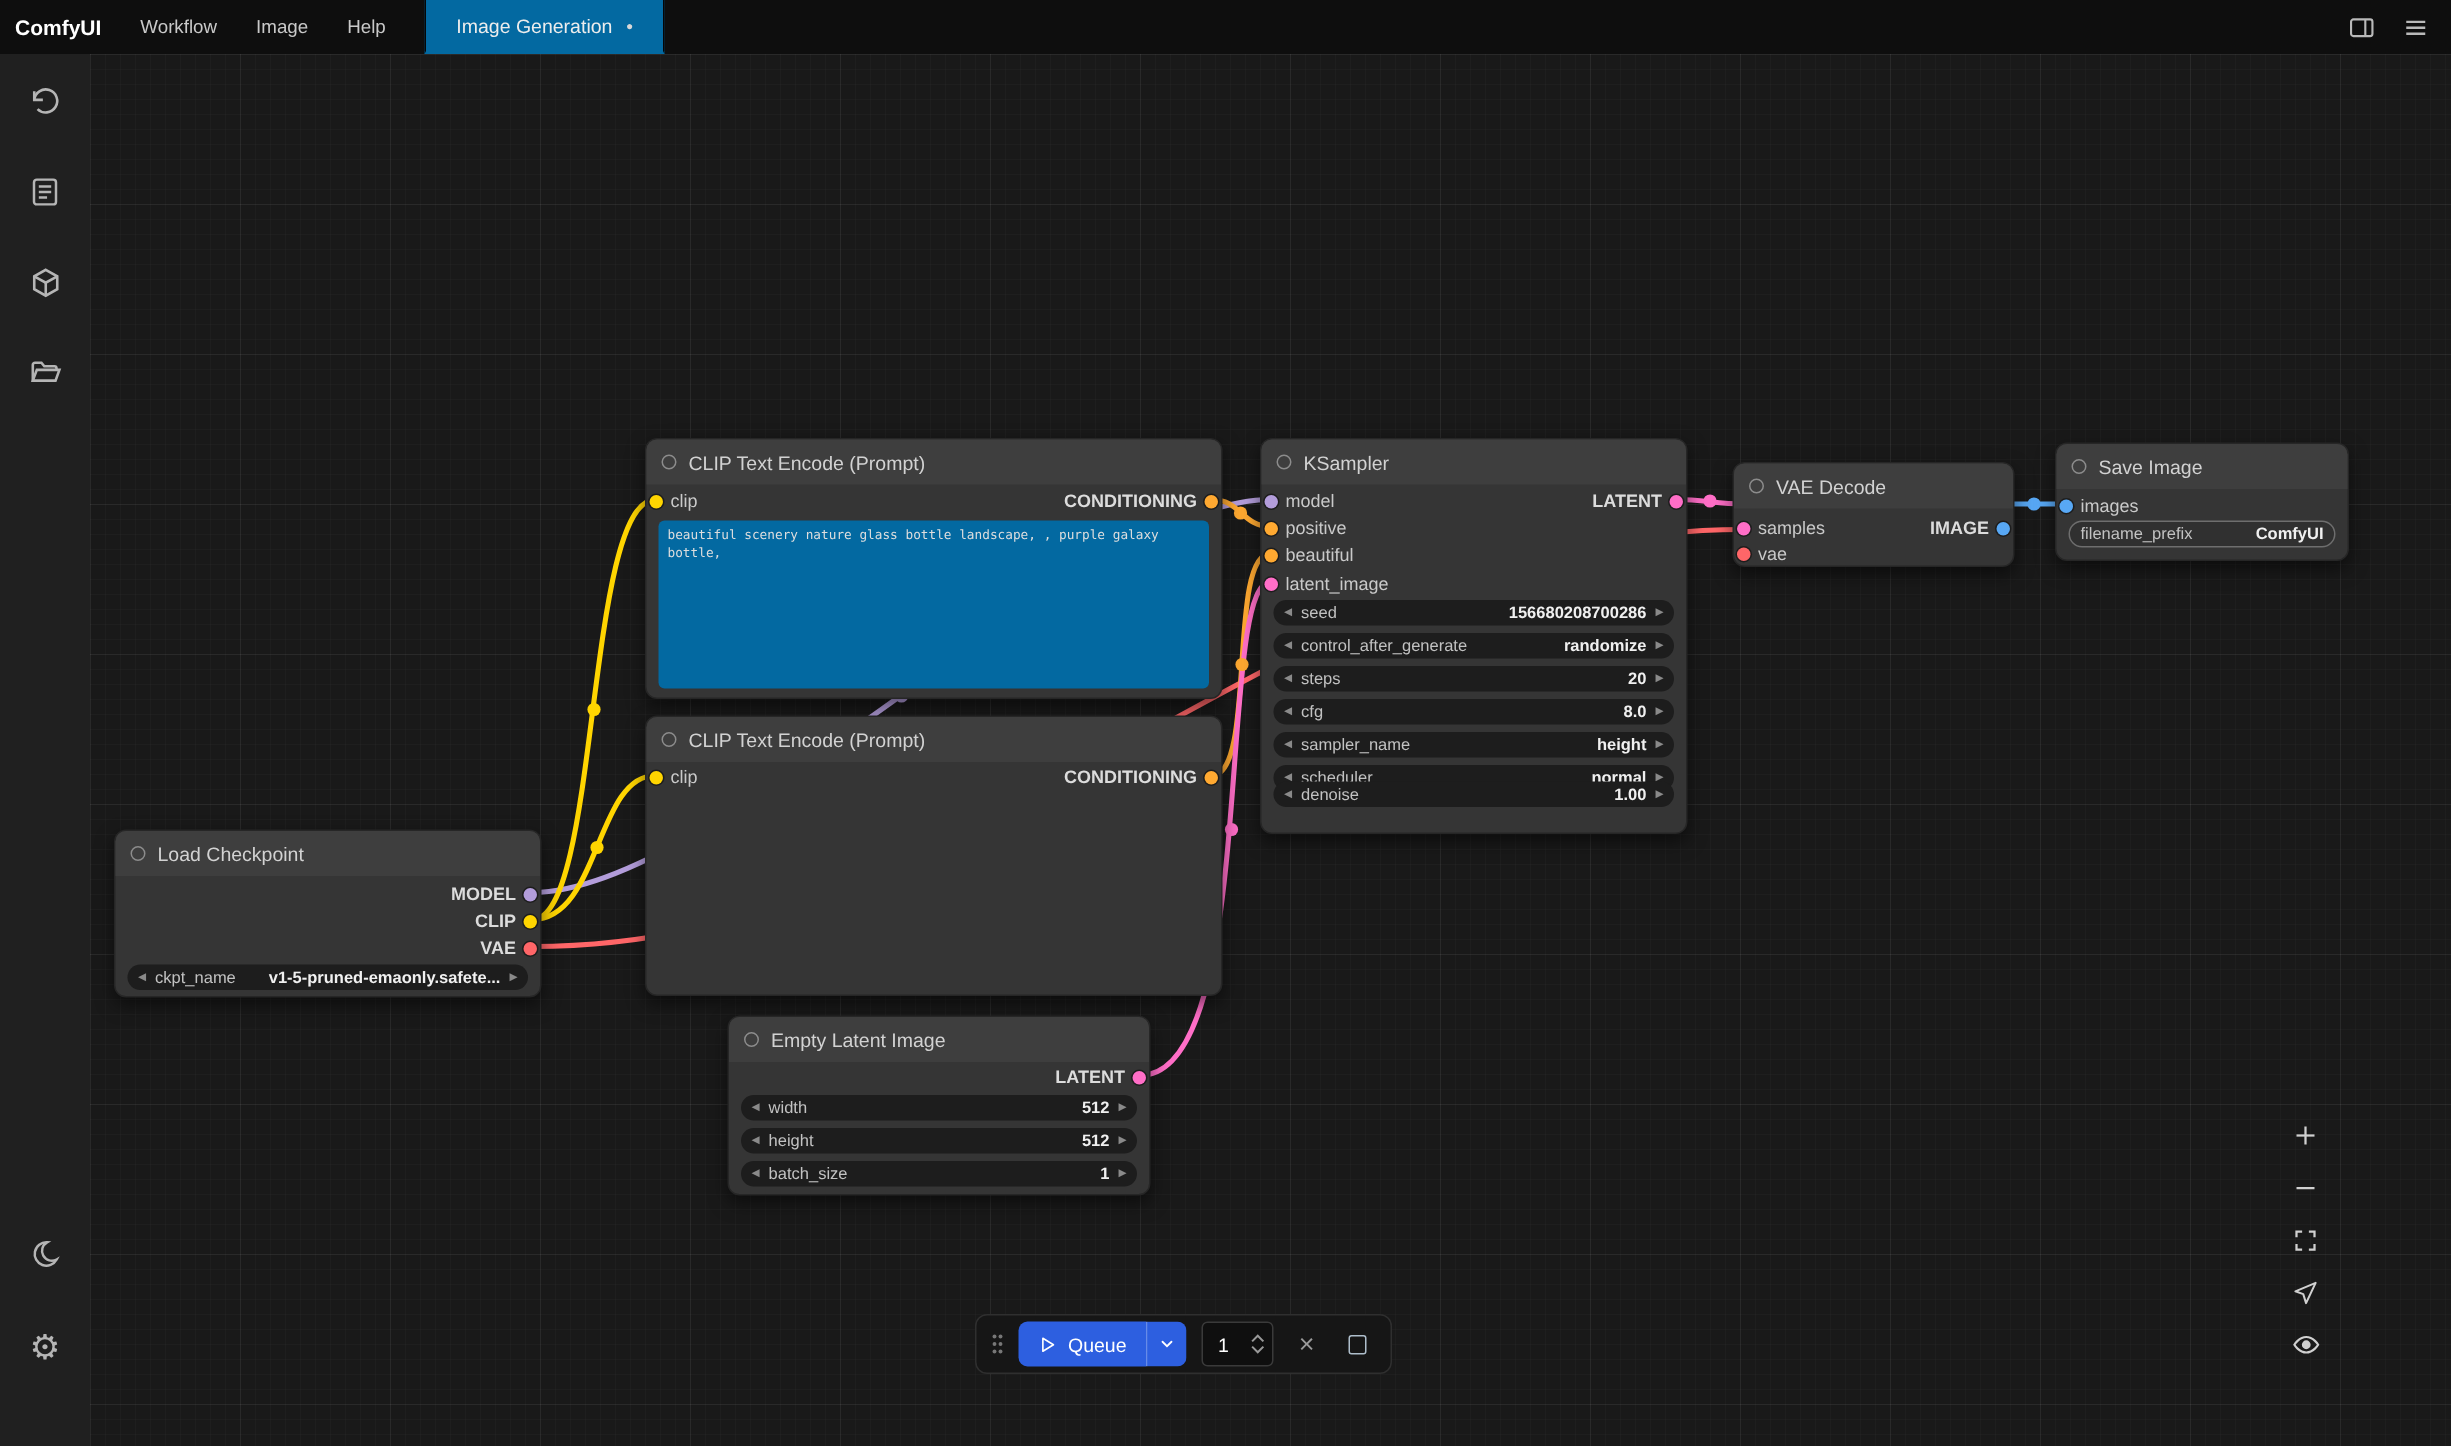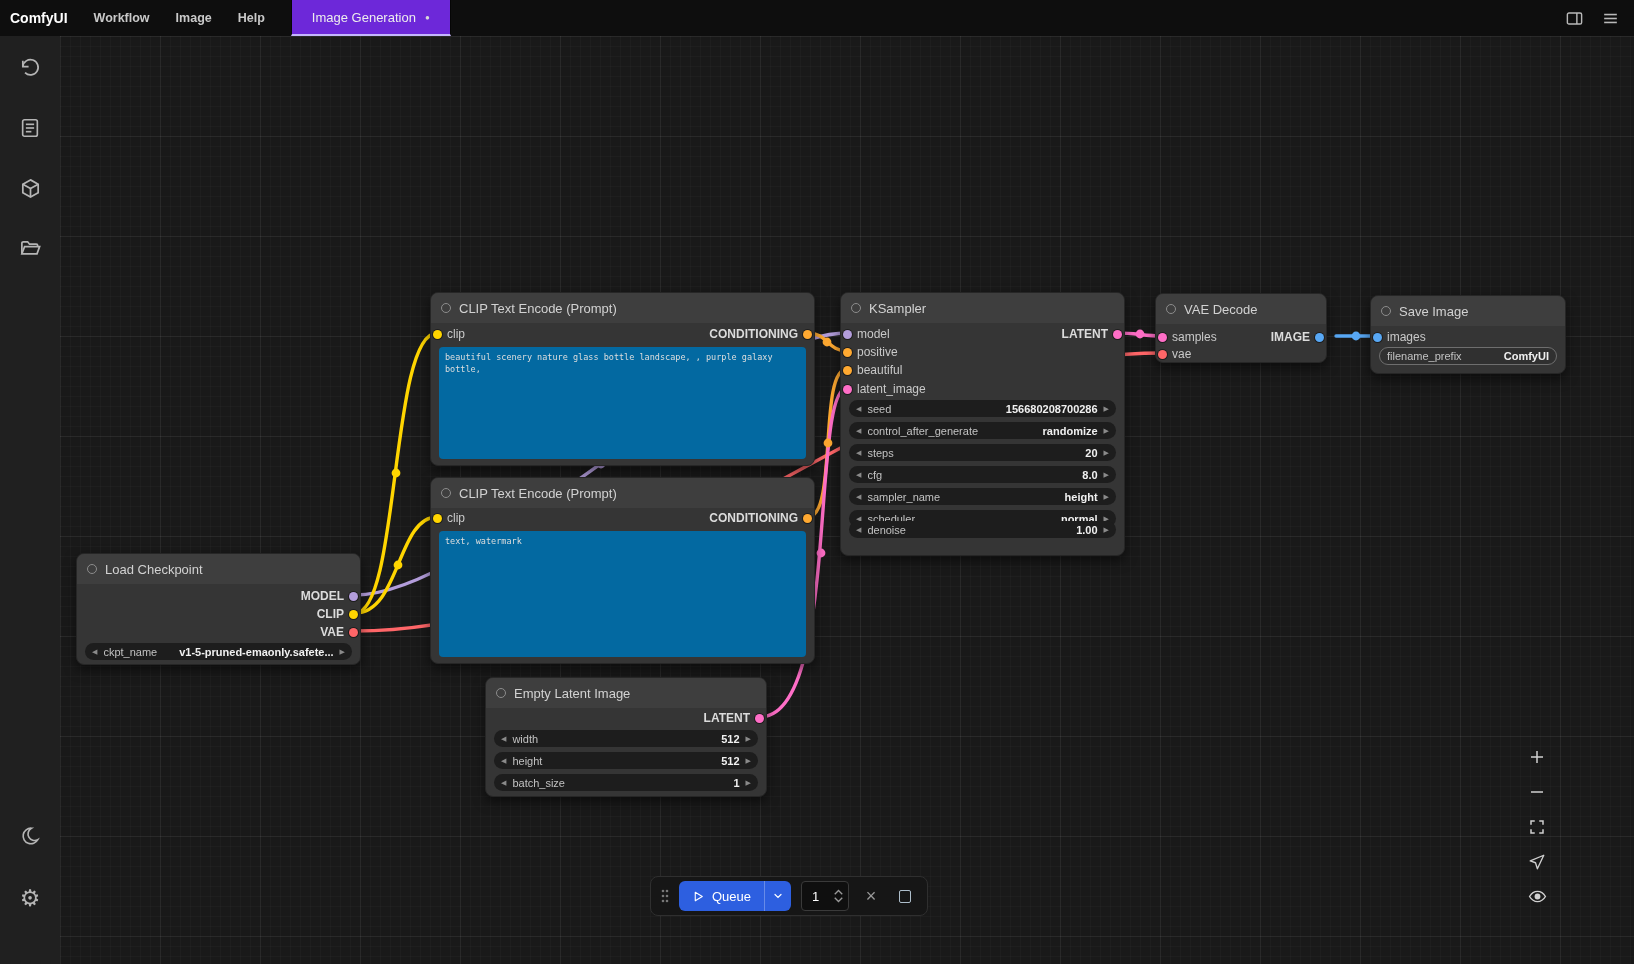--- a/index.html
+++ b/index.html
@@ -1,22 +1,22 @@
 <!DOCTYPE html>
 <html><head>
 <meta charset="utf-8">
 <style>
   html,body{width:1634px;height:964px;margin:0;overflow:hidden;background:#191919;font-family:"Liberation Sans",sans-serif;-webkit-font-smoothing:antialiased;}
   *{box-sizing:border-box;}
   
   .topbar{position:absolute;left:0;top:0;width:1634px;height:36px;background:#0e0e0e;display:flex;align-items:center;z-index:10;}
   .logo{font-size:14px;font-weight:700;color:#ffffff;margin:0 14px 0 10px;cursor:pointer;}
-  .menus{display:flex;gap:26px;margin-left:12px;font-weight:bold;}
+  .menus{display:flex;gap:26px;margin-left:12px;}
   .menu{font-size:12.5px;color:#c9c9c9;cursor:pointer;}
-  .tab{height:36px;display:flex;align-items:center;gap:9px;padding:0 20px;margin-left:26px;background:#6d28d9;border-left:1px solid #060606;border-right:1px solid #060606;border-bottom:2px solid #c4b5fd;color:#ededed;font-size:13px;cursor:pointer;}
+  .tab{height:36px;display:flex;align-items:center;gap:9px;padding:0 20px;margin-left:26px;background:#0369a1;border-left:1px solid #060606;border-right:1px solid #060606;border-bottom:2px solid #0369a1;color:#ededed;font-size:13px;cursor:pointer;}
   .tabdot{font-size:8px;color:#d8d8d8;}
   .topbar-right{margin-left:auto;display:flex;align-items:center;gap:16px;margin-right:14px;}
   .tbicon{width:20px;height:20px;color:#b9b9b9;cursor:pointer;display:flex;align-items:center;justify-content:center;}
   
   .sidebar{position:absolute;left:0;top:36px;width:60px;height:928px;background:#202020;display:flex;flex-direction:column;align-items:center;padding-top:12px;z-index:10;}
   .sbtn{width:40px;height:40px;margin-bottom:20px;background:transparent;border:none;display:flex;align-items:center;justify-content:center;color:#b5b5b5;cursor:pointer;border-radius:6px;}
   .sb-spacer{flex:1;}
   .sbtn.bottom{margin-bottom:22px;}
   .sbtn.last{margin-bottom:46px;}
   .gear-glyph{font-size:23px;line-height:1;color:#b5b5b5;}
@@ -188,21 +188,20 @@
 
 <div class="node" style="left:430px;top:477px;width:385px;height:187px">
   <div class="nh">
     <span class="cdot"></span>
     <span class="ntitle">CLIP Text Encode (Prompt)</span>
   </div>
   <span class="ilabel" style="top:32px">clip</span>
   <span class="olabel" style="top:32px">CONDITIONING</span>
   <span class="port c-clip" style="left:2px;top:35.5px"></span>
   <span class="port c-cond" style="right:2px;top:35.5px"></span>
-  <div class="ntext" style="top:53px;height:126px">text, watermark</div>
 </div>
 
 <div class="node" style="left:485px;top:677px;width:282px;height:120px">
   <div class="nh">
     <span class="cdot"></span>
     <span class="ntitle">Empty Latent Image</span>
   </div>
   <span class="olabel" style="top:32px">LATENT</span>
   <span class="port c-latent" style="right:2px;top:35.5px"></span>
   <div class="widget" style="top:52px">
@@ -277,21 +276,21 @@
     <span class="warr">▶</span>
   </div>
   <div class="widget" style="top:228px">
     <span class="warr">◀</span>
     <span class="wname">denoise</span>
     <span class="wval">1.00</span>
     <span class="warr">▶</span>
   </div>
 </div>
 
-<div class="node" style="left:1155px;top:293px;width:172px;height:70px">
+<div class="node" style="left:1155px;top:308px;width:188px;height:70px">
   <div class="nh">
     <span class="cdot"></span>
     <span class="ntitle">VAE Decode</span>
   </div>
   <span class="ilabel" style="top:35px">samples</span>
   <span class="ilabel" style="top:52px">vae</span>
   <span class="olabel" style="top:35px">IMAGE</span>
   <span class="port c-latent" style="left:2px;top:38.5px"></span>
   <span class="port c-vae" style="left:2px;top:55.5px"></span>
   <span class="port c-image" style="right:2px;top:38.5px"></span>

